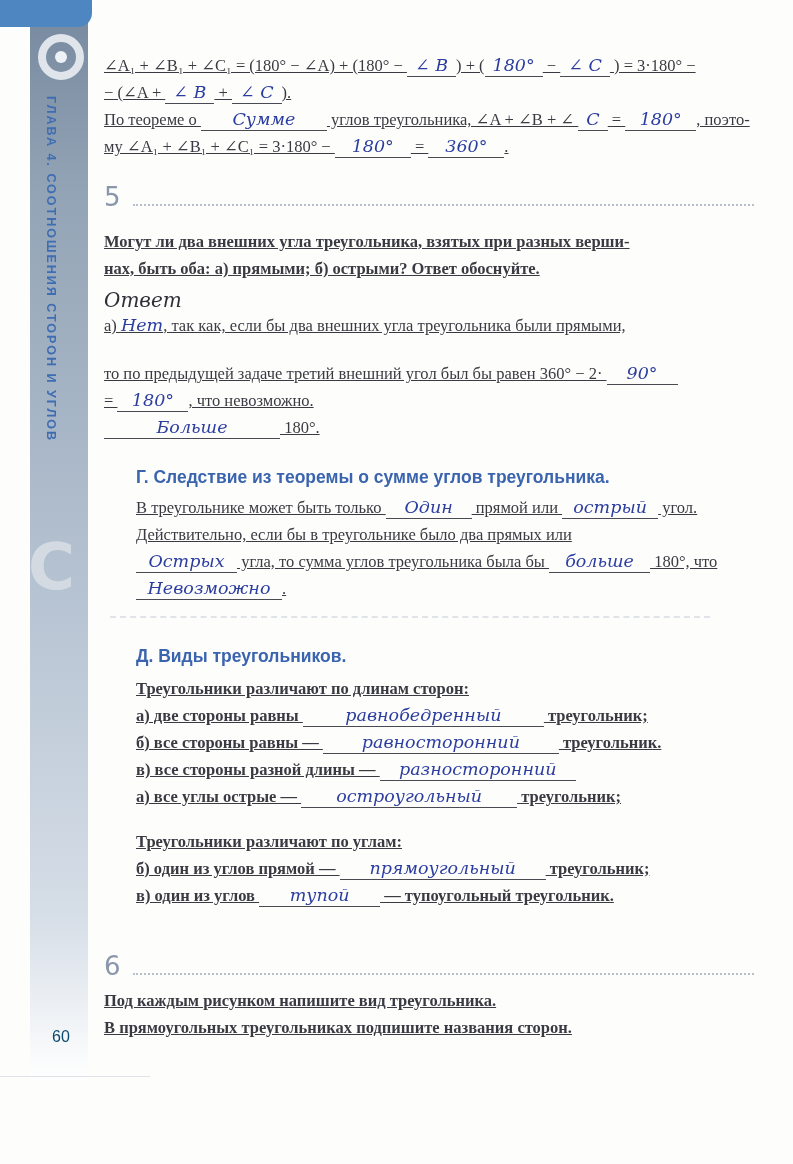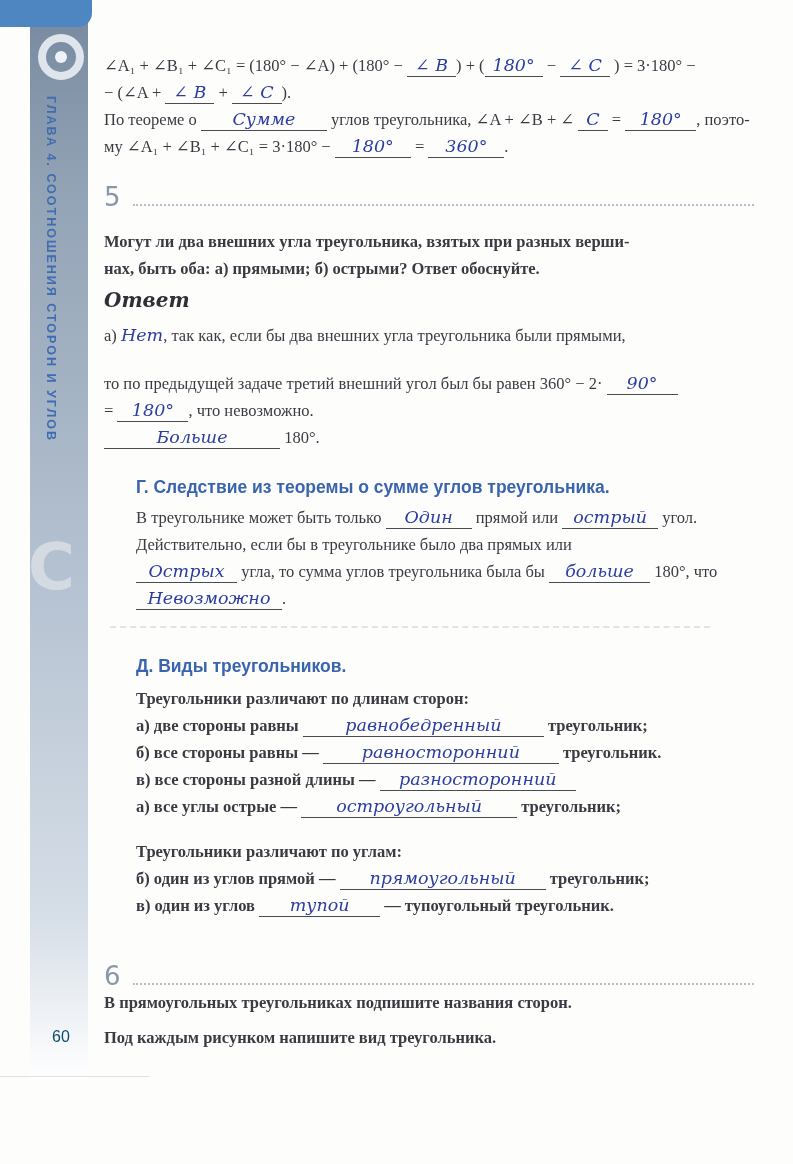--- a/index.html
+++ b/index.html
@@ -22,39 +22,39 @@
   .band-text{position:absolute;left:14px;top:96px;height:430px;
     writing-mode:vertical-rl;text-orientation:mixed;
     font-family:"Liberation Sans","DejaVu Sans",sans-serif;
     font-size:12.5px;font-weight:bold;letter-spacing:2px;color:#3f6db2;white-space:nowrap;}
   .band-c{position:absolute;left:-2px;top:530px;
     font-family:"DejaVu Sans",sans-serif;font-size:64px;font-weight:bold;color:#d3dae2;}
   .footline{position:absolute;left:0;top:1076px;width:150px;height:1px;background:#dfe3e8;}
 
   
   .content{position:absolute;left:104px;top:52px;width:650px;}
-  .line{margin:0;line-height:27px;font-size:16.5px;}
+  .line{margin:0;line-height:27px;font-size:16.5px;text-decoration:underline;}
   .p{font-weight:400;}
   .pb{font-weight:700;}
   .h{font-family:"DejaVu Serif",serif;font-style:italic;color:#2c3da0;font-size:17.5px;}
   .hu{font-family:"DejaVu Serif",serif;font-style:italic;color:#2c3da0;font-size:17.5px;
     display:inline-block;text-align:center;border-bottom:1.6px solid #4a4a52;
     padding:0 8px 1px;line-height:1.15;vertical-align:baseline;}
 
   .mt4{margin-top:4px;} .mt6{margin-top:18px;} .mt8{margin-top:8px;}
   .mt24{margin-top:24px;} .mt26{margin-top:26px;} .mt28{margin-top:28px;} .mt44{margin-top:44px;}
 
   .task-head{display:flex;align-items:flex-end;}
   .task-num{font-family:"DejaVu Sans",sans-serif;font-size:26px;line-height:26px;
     color:#8a96aa;font-weight:500;}
   .leader{display:inline-block;flex:1;margin-left:12px;margin-bottom:4px;
     border-bottom:2px dotted #b7bfca;height:14px;}
 
-  .answer-label{margin:6px 0 10px 0;font-family:"DejaVu Serif",serif;
-    font-style:italic;font-weight:bold;font-size:20px;color:#2f2f38;}
+  .answer-label{margin:6px 0 0 0;font-family:"DejaVu Serif",serif;
+    font-style:italic;font-weight:normal;font-size:20px;color:#2f2f38;}
 
   .indent{margin-left:32px;width:610px;}
   .sec-head{margin:0 0 6px 0;font-family:"Liberation Sans","DejaVu Sans",sans-serif;
     font-size:17.5px;font-weight:bold;color:#3a64ae;}
   .artifact{margin:14px 0 0 6px;width:600px;border-top:2px dashed #c9ced8;opacity:.55;}
 
   .pagenum{position:absolute;left:52px;top:1028px;
     font-family:"Liberation Sans",sans-serif;font-size:16px;color:#0c4a6e;}
 </style>
 </head>
@@ -111,20 +111,20 @@
       <p class="line"><span class="pb">а) все углы острые — </span><span class="hu" style="min-width: 200px;">остроугольный</span><span class="pb"> треугольник;</span></p>
       <p class="line pb mt6">Треугольники различают по углам:</p>
       <p class="line"><span class="pb">б) один из углов прямой — </span><span class="hu" style="min-width: 190px;">прямоугольный</span><span class="pb"> треугольник;</span></p>
       <p class="line"><span class="pb">в) один из углов </span><span class="hu" style="min-width: 105px;">тупой</span><span class="pb"> — тупоугольный треугольник.</span></p>
     </div>
 
     <div class="task-head mt44">
       <span class="task-num">6</span>
       <span class="leader"></span>
     </div>
+    <p class="line pb mt8">Под каждым рисунком напишите вид треугольника.</p>
     <p class="line pb">В прямоугольных треугольниках подпишите названия сторон.</p>
-    <p class="line pb mt8">Под каждым рисунком напишите вид треугольника.</p>
 
   </div>
 
   <div class="pagenum">60</div>
 
 </div>
 
 </body></html>

